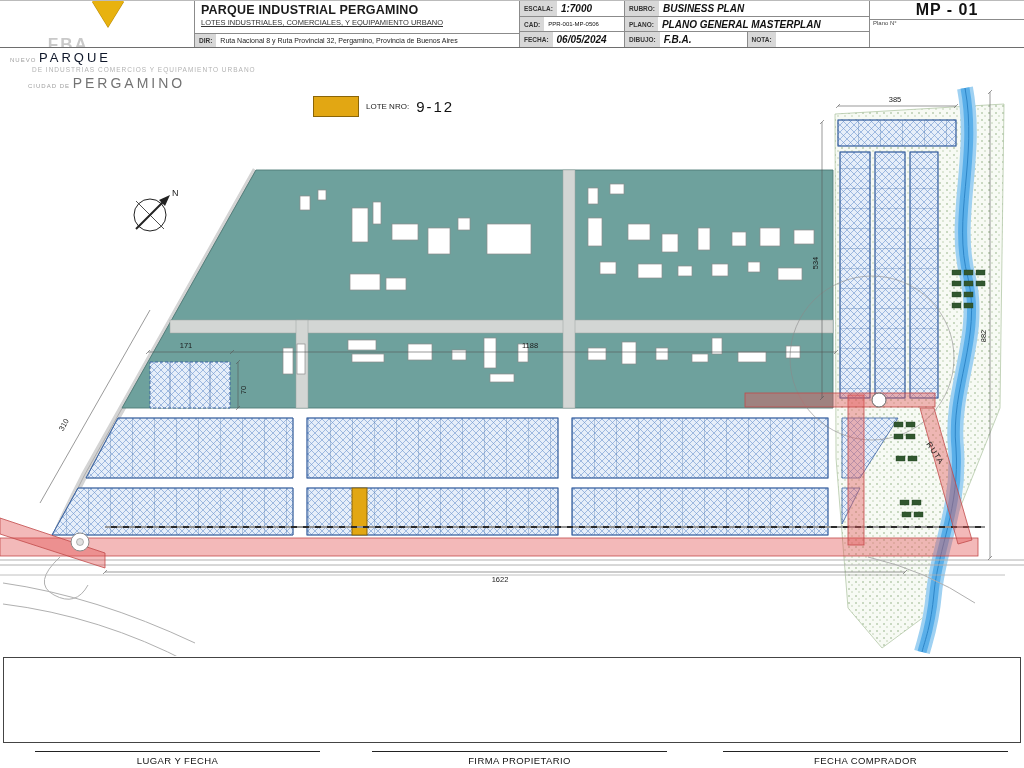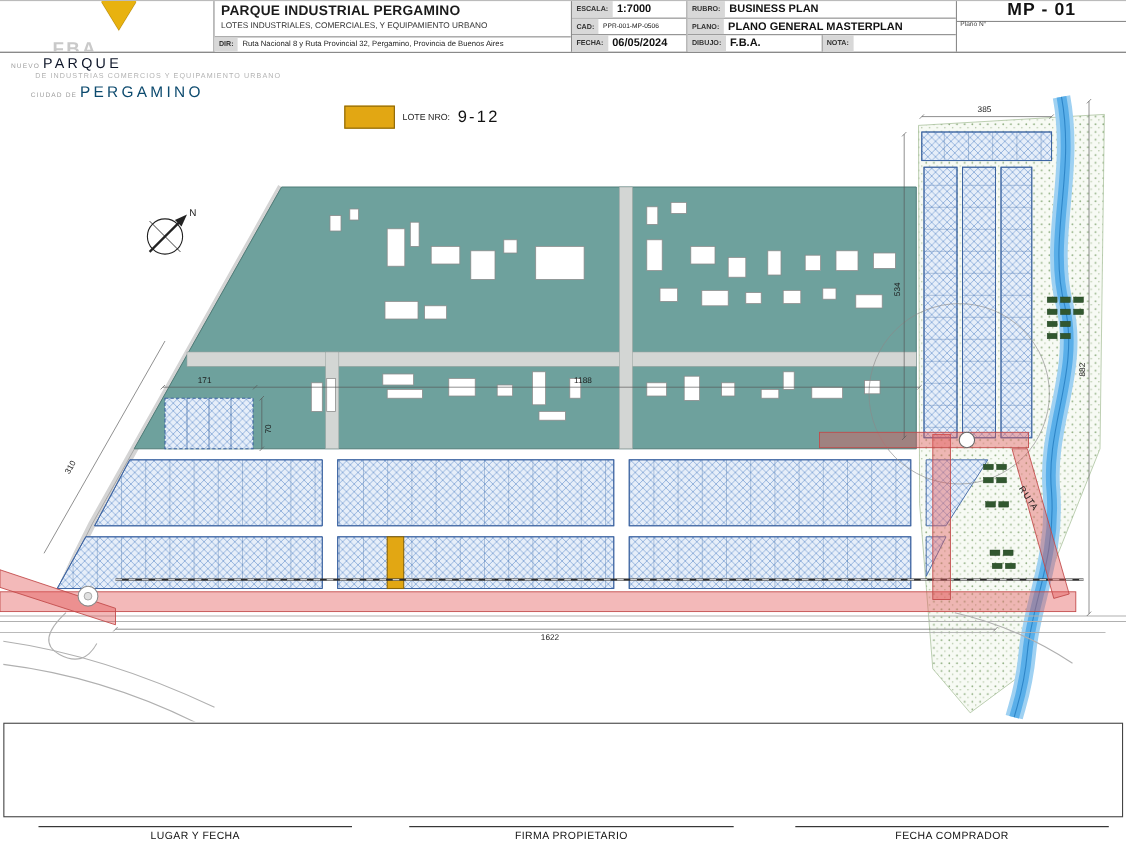--- a/index.html
+++ b/index.html
@@ -9,50 +9,50 @@
   
   .title-block { position:absolute; top:0; left:0; width:1024px; height:48px; display:flex; border-bottom:1.5px solid #6e6e6e; border-top:1px solid #bbb; }
   .tb-cell { border-right:1px solid #8b8b8b; height:100%; overflow:hidden;flex-direction:column; }
   .logo-cell { width:195px; display:flex; align-items:center; gap:8px; padding-left:22px; }
   .logo-triangle { width:0; height:0; border-left:16px solid transparent; border-right:16px solid transparent; border-top:26px solid #E8B20F; filter:drop-shadow(0 1px 0 #b88a08); }
   .logo-fba { font-size:17px; font-weight:bold; color:#c9c9c9; letter-spacing:2px; }
   .logo-sub { font-size:6px; color:#9a9a9a; letter-spacing:1.6px; margin-top:1px; }
   .project-cell { width:325px; display:flex; flex-direction:column;justify-content:space-between; }
   .project-top { height:33px; padding:2px 0 0 6px; }
   .project-title { font-size:12.5px; font-weight:bold; color:#1a1a1a; letter-spacing:.2px; }
-  .project-subtitle { font-size:7.5px; color:#333; margin-top:1px; }
+  .project-subtitle { font-size:7.5px; color:#333; margin-top:1px;text-decoration:underline; }
   .project-dir { height:15px; border-top:1px solid #8b8b8b; display:flex; align-items:center; gap:4px; background:#fff; }
   .chip { background:#d8d8d8; color:#333; font-size:6.5px; font-weight:bold; padding:1px 4px; height:100%; display:flex; align-items:center; white-space:nowrap; }
   .dir-value { font-size:7px; color:#222; white-space:nowrap; }
   .meta-cell { width:105px; display:flex; flex-direction:column; }
   .plano-cell { width:245px; display:flex; }
   .meta-row { flex:1; display:flex; align-items:stretch; border-bottom:1px solid #8b8b8b; min-height:0; }
   .meta-row:last-child { border-bottom:none; }
   .meta-val { font-size:8px; color:#111; display:flex; align-items:center; padding-left:4px; white-space:nowrap; }
-  .meta-val.strong { font-weight:bold; font-size:10px; }
+  .meta-val.strong { font-weight:bold; font-size:10px;font-style:italic; }
   .meta-val.tiny { font-size:6px; }
   .split { display:flex; padding:0; }
   .half { flex:1; display:flex; align-items:stretch; }
   .half + .half { border-left:1px solid #8b8b8b; }
   .sheet-cell { width:154px; border-right:none; display:flex; flex-direction:column; }
   .sheet-num { height:25px; display:flex; align-items:center; justify-content:center; font-size:16px; font-weight:bold; letter-spacing:1px; color:#111; }
   .sheet-sub { height:10px; border-top:1px solid #8b8b8b; font-size:6px; color:#444; padding-left:3px; display:flex; align-items:center; }
   .sheet-ver { height:12px; border-top:1px solid #8b8b8b; font-size:6px; color:#444; padding-left:3px; display:flex; align-items:center; gap:3px;margin-top:28px; }
   .sheet-ver b { font-size:8px; color:#111; }
 
   
   .map-area { position:absolute; top:48px; left:0; width:1024px; height:608px; }
   .site-svg { position:absolute; inset:0; }
 
   .heading { position:absolute; left:10px; top:2px; color:#9f9f9f; }
   .h-line1 { font-size:6px; letter-spacing:1px; }
   .h-line1 .big { font-size:13px; letter-spacing:3px; color:#0f172a; }
   .h-line2 { font-size:6.5px; letter-spacing:1px; color:#b3b3b3; margin:1px 0 0 22px; }
   .h-line3 { font-size:6px; letter-spacing:1px; margin:2px 0 0 18px; }
-  .h-line3 .big { font-size:14px; letter-spacing:3px; color:#0c4a6e; }
+  .h-line3 .big { font-size:14px; letter-spacing:3px; color:#737373; }
 
   .legend { position:absolute; left:313px; top:48px; display:flex; align-items:center; gap:7px; }
   .legend-swatch { width:46px; height:21px; background:#E2A713; border:1px solid #8a6508; }
   .legend-label { font-size:8px; color:#222; }
   .legend-value { font-size:15px; letter-spacing:2px; color:#111; }
 
   
   .sig-area { position:absolute; top:656px; left:0; width:1024px; height:112px; }
   .sig-box { position:absolute; left:3px; top:1px; width:1018px; height:86px; border:1px solid #444; background:#fff; }
   .sig-col { position:absolute; top:95px; text-align:center; }

